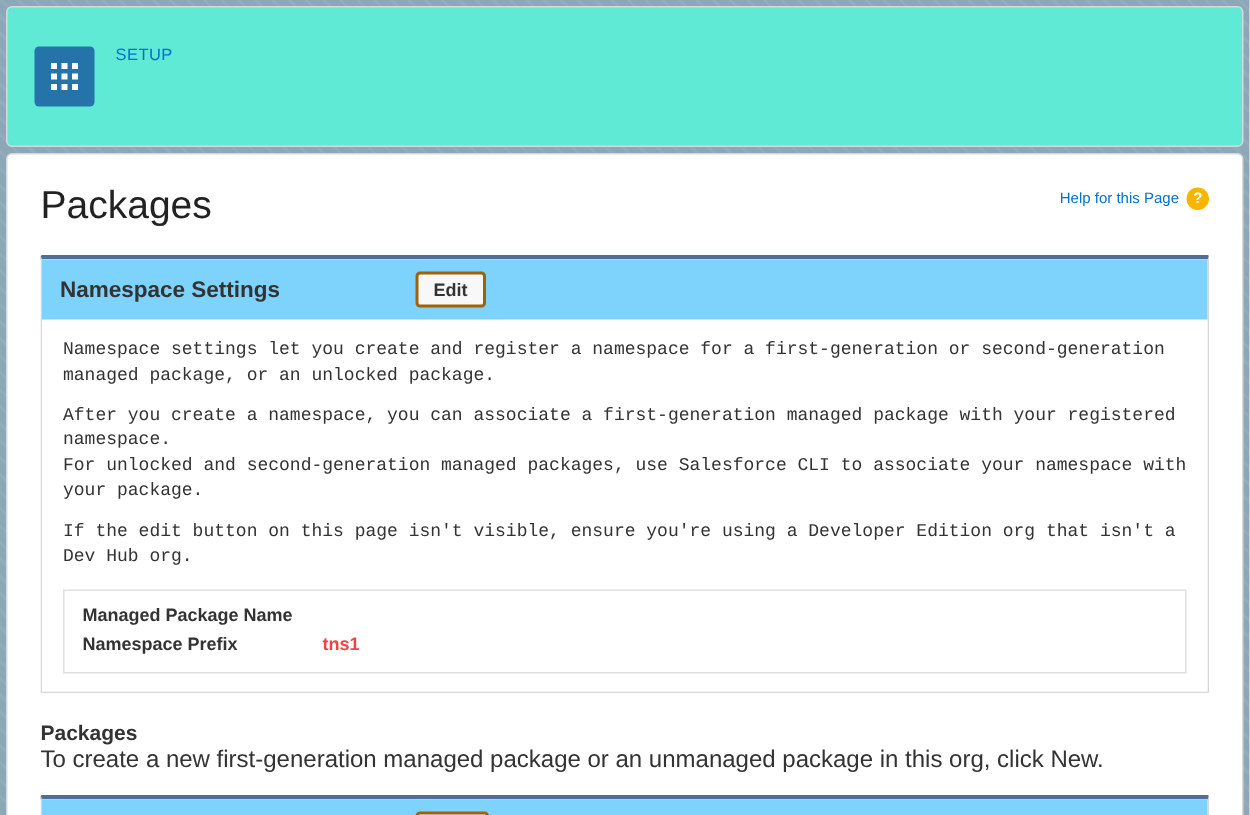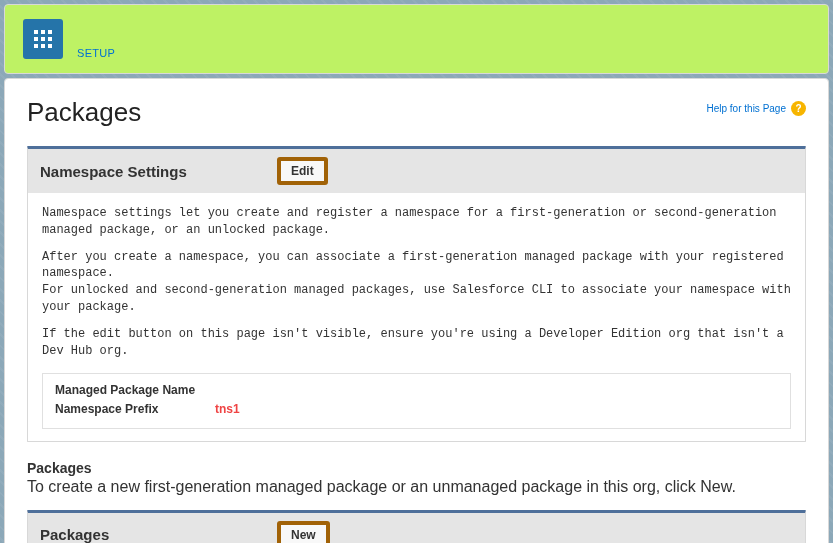--- a/index.html
+++ b/index.html
@@ -13,26 +13,26 @@
       background-image: 
         repeating-linear-gradient(45deg, rgba(255,255,255,0.05) 0, rgba(255,255,255,0.05) 2px, transparent 2px, transparent 8px);
       font-size: 13px;
       color: #333;
     }
     .outer-container {
       padding: 4px;
       width: 833px;
     }
     .header-card {
-      background: #bef264;
+      background: #5eead4;
       border: 1px solid #d8d8d8;
       border-radius: 4px;
-      padding: 14px 18px;
-      display: flex;
-      align-items: flex-end;
+      padding: 26px 18px;
+      display: flex;
+      align-items: flex-start;
       gap: 14px;
       margin-bottom: 4px;
     }
     .header-icon-box {
       width: 40px;
       height: 40px;
       background: #2574a9;
       border-radius: 3px;
       display: flex;
       align-items: center;
@@ -94,35 +94,35 @@
       font-size: 10px;
       font-weight: bold;
     }
     .panel {
       border: 1px solid #d8d8d8;
       border-top: 3px solid #4e6f9a;
       border-radius: 1px;
       margin-bottom: 18px;
     }
     .panel-header {
-      background: #e5e5e5;
+      background: #7dd3fc;
       padding: 8px 12px;
       display: flex;
       align-items: center;
       gap: 12px;
     }
     .panel-title {
       font-size: 15px;
       font-weight: bold;
       color: #333;
       width: 225px;
     }
     .sf-button {
       background: #f8f8f8;
-      border: 4px solid #a16207;
+      border: 2px solid #a16207;
       border-radius: 3px;
       padding: 3px 10px;
       font-size: 12px;
       font-weight: bold;
       color: #333;
       cursor: pointer;
     }
     .panel-body {
       padding: 12px 14px;
       font-size: 12px;

